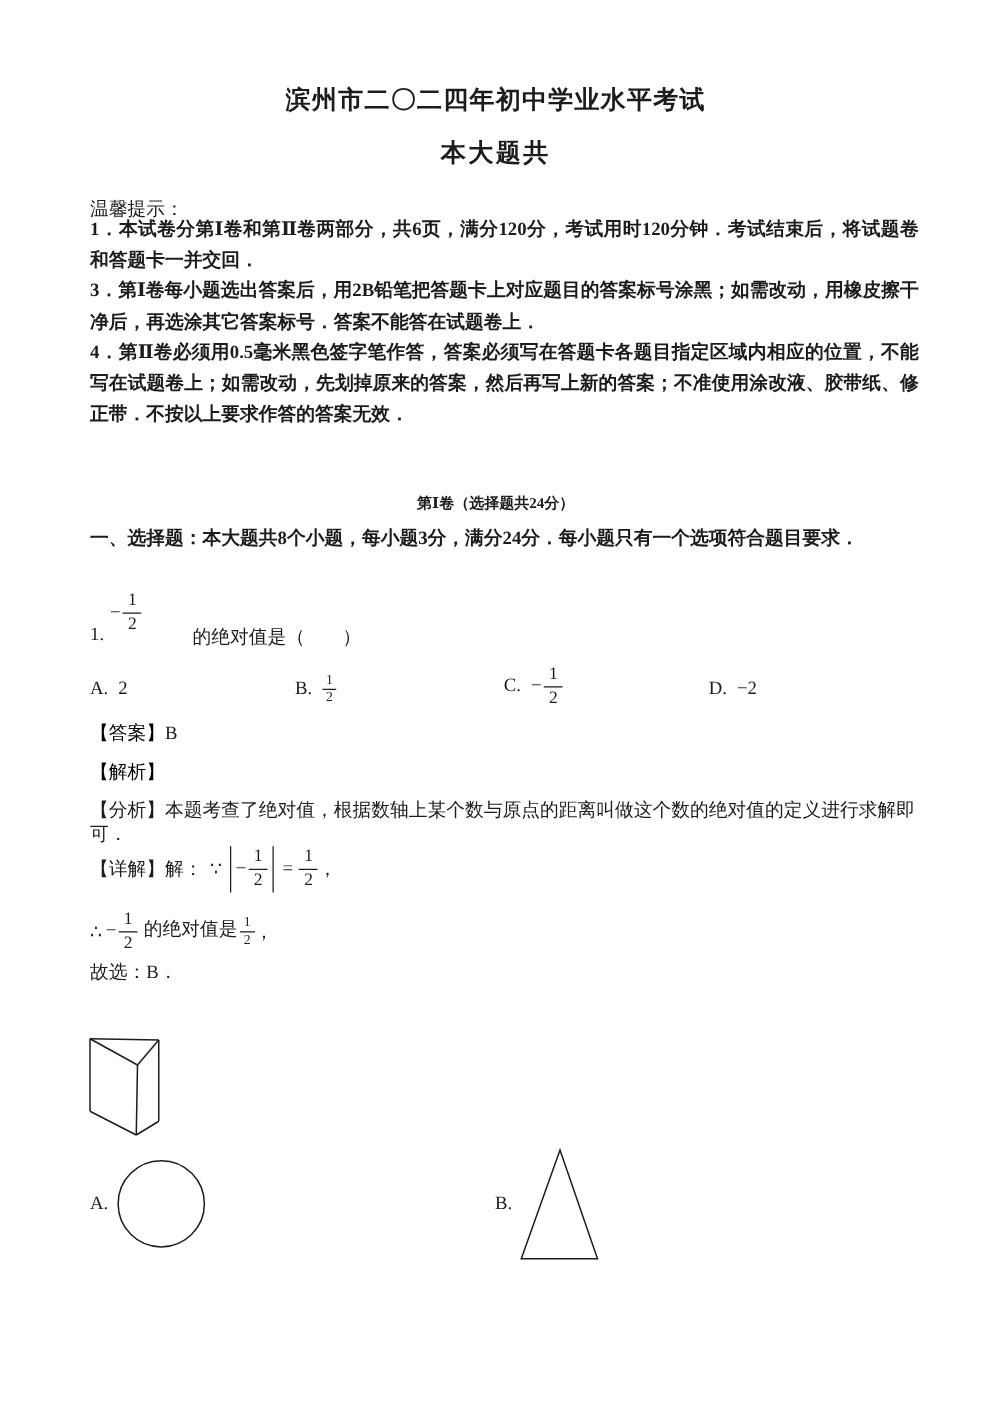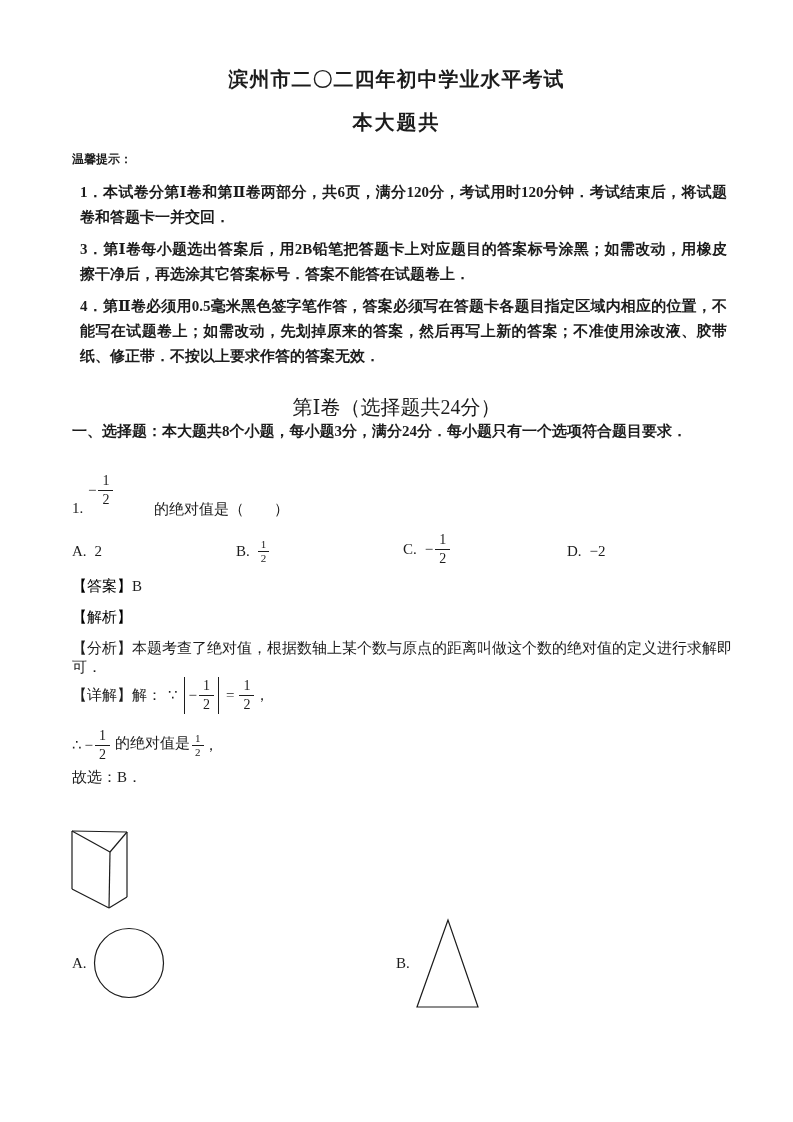--- a/index.html
+++ b/index.html
@@ -5,25 +5,25 @@
   html,body{margin:0;padding:0;background:#ffffff;}
   .page{
     position:relative;width:793px;height:1122px;background:#ffffff;
     font-family:"Liberation Serif","DejaVu Serif",serif;
     color:#1c1c1c;overflow:hidden;
   }
   .abs{position:absolute;}
   .center{left:0;width:793px;text-align:center;}
   .doc-title{top:66px;font-size:20px;font-weight:bold;letter-spacing:1px;}
   .doc-subtitle{top:109px;font-size:20px;font-weight:bold;letter-spacing:2px;}
-  .notice-heading{left:72px;top:151px;font-size:12px;font-weight:bold;}
+  .notice-heading{left:72px;top:158px;font-size:15px;font-weight:normal;}
   .instructions{left:72px;top:172px;width:663px;font-size:15px;font-weight:bold;
     line-height:24.6px;text-align:justify;}
-  .instructions p{margin:8px;}
-  .section-header{top:394px;font-size:20px;font-weight:normal;}
+  .instructions p{margin:0;}
+  .section-header{top:394px;font-size:12px;font-weight:bold;}
   .directions{left:72px;top:419px;width:665px;font-size:15px;font-weight:bold;
     line-height:25px;text-align:justify;}
   .q-text{font-size:15px;}
   .tag-blue{color:#000000;}
   .row{display:flex;align-items:center;}
   
   .frac{display:inline-flex;align-items:center;line-height:1;vertical-align:middle;}
   .frac .sign{font-size:15px;margin-right:2px;}
   .stack{display:inline-flex;flex-direction:column;align-items:center;}
   .stack .num{font-size:14px;padding:0 4px 2px 4px;}

